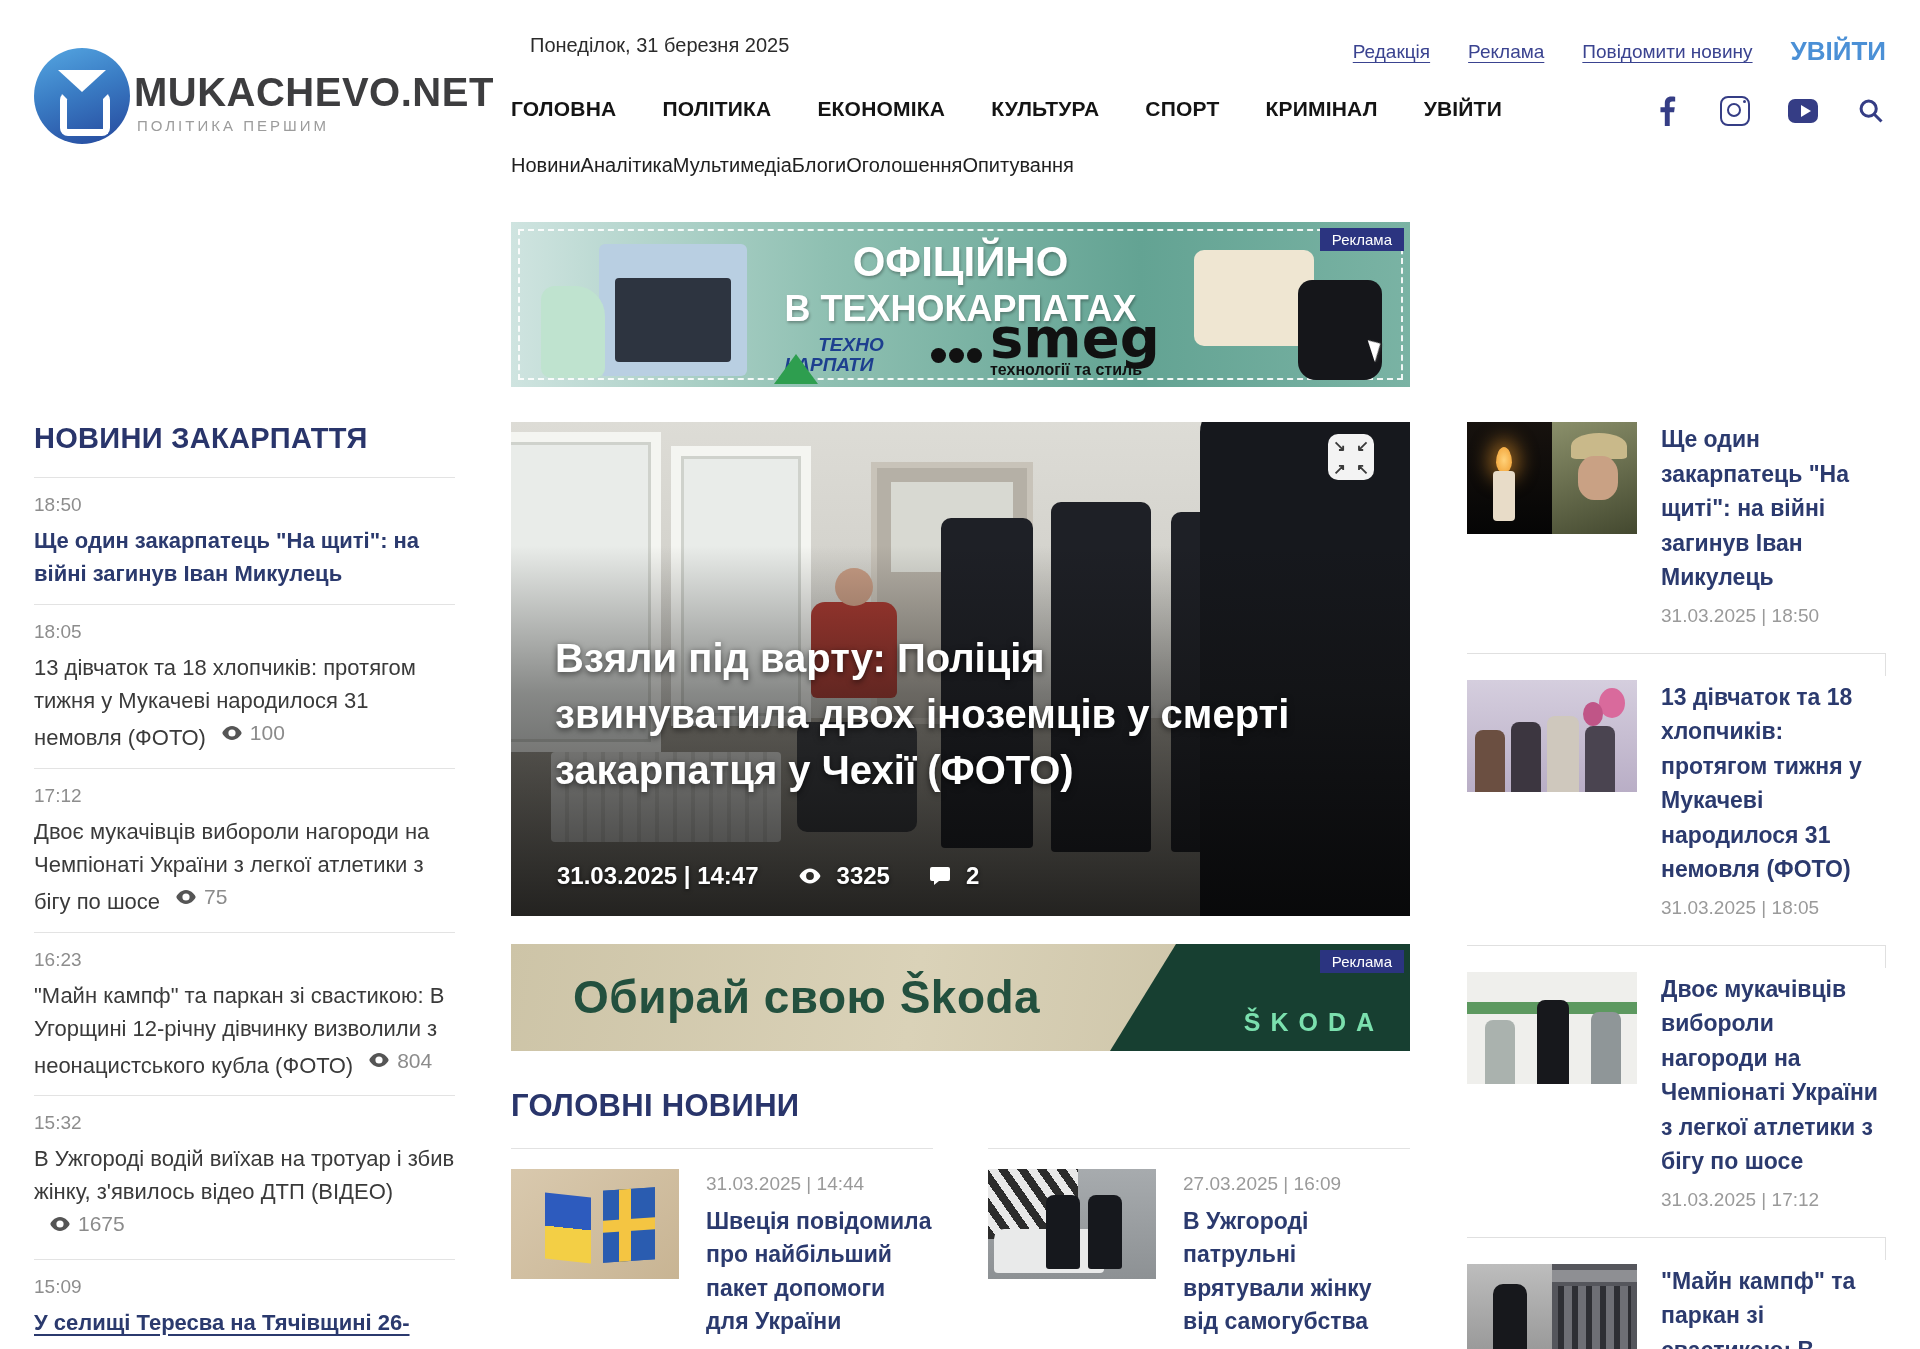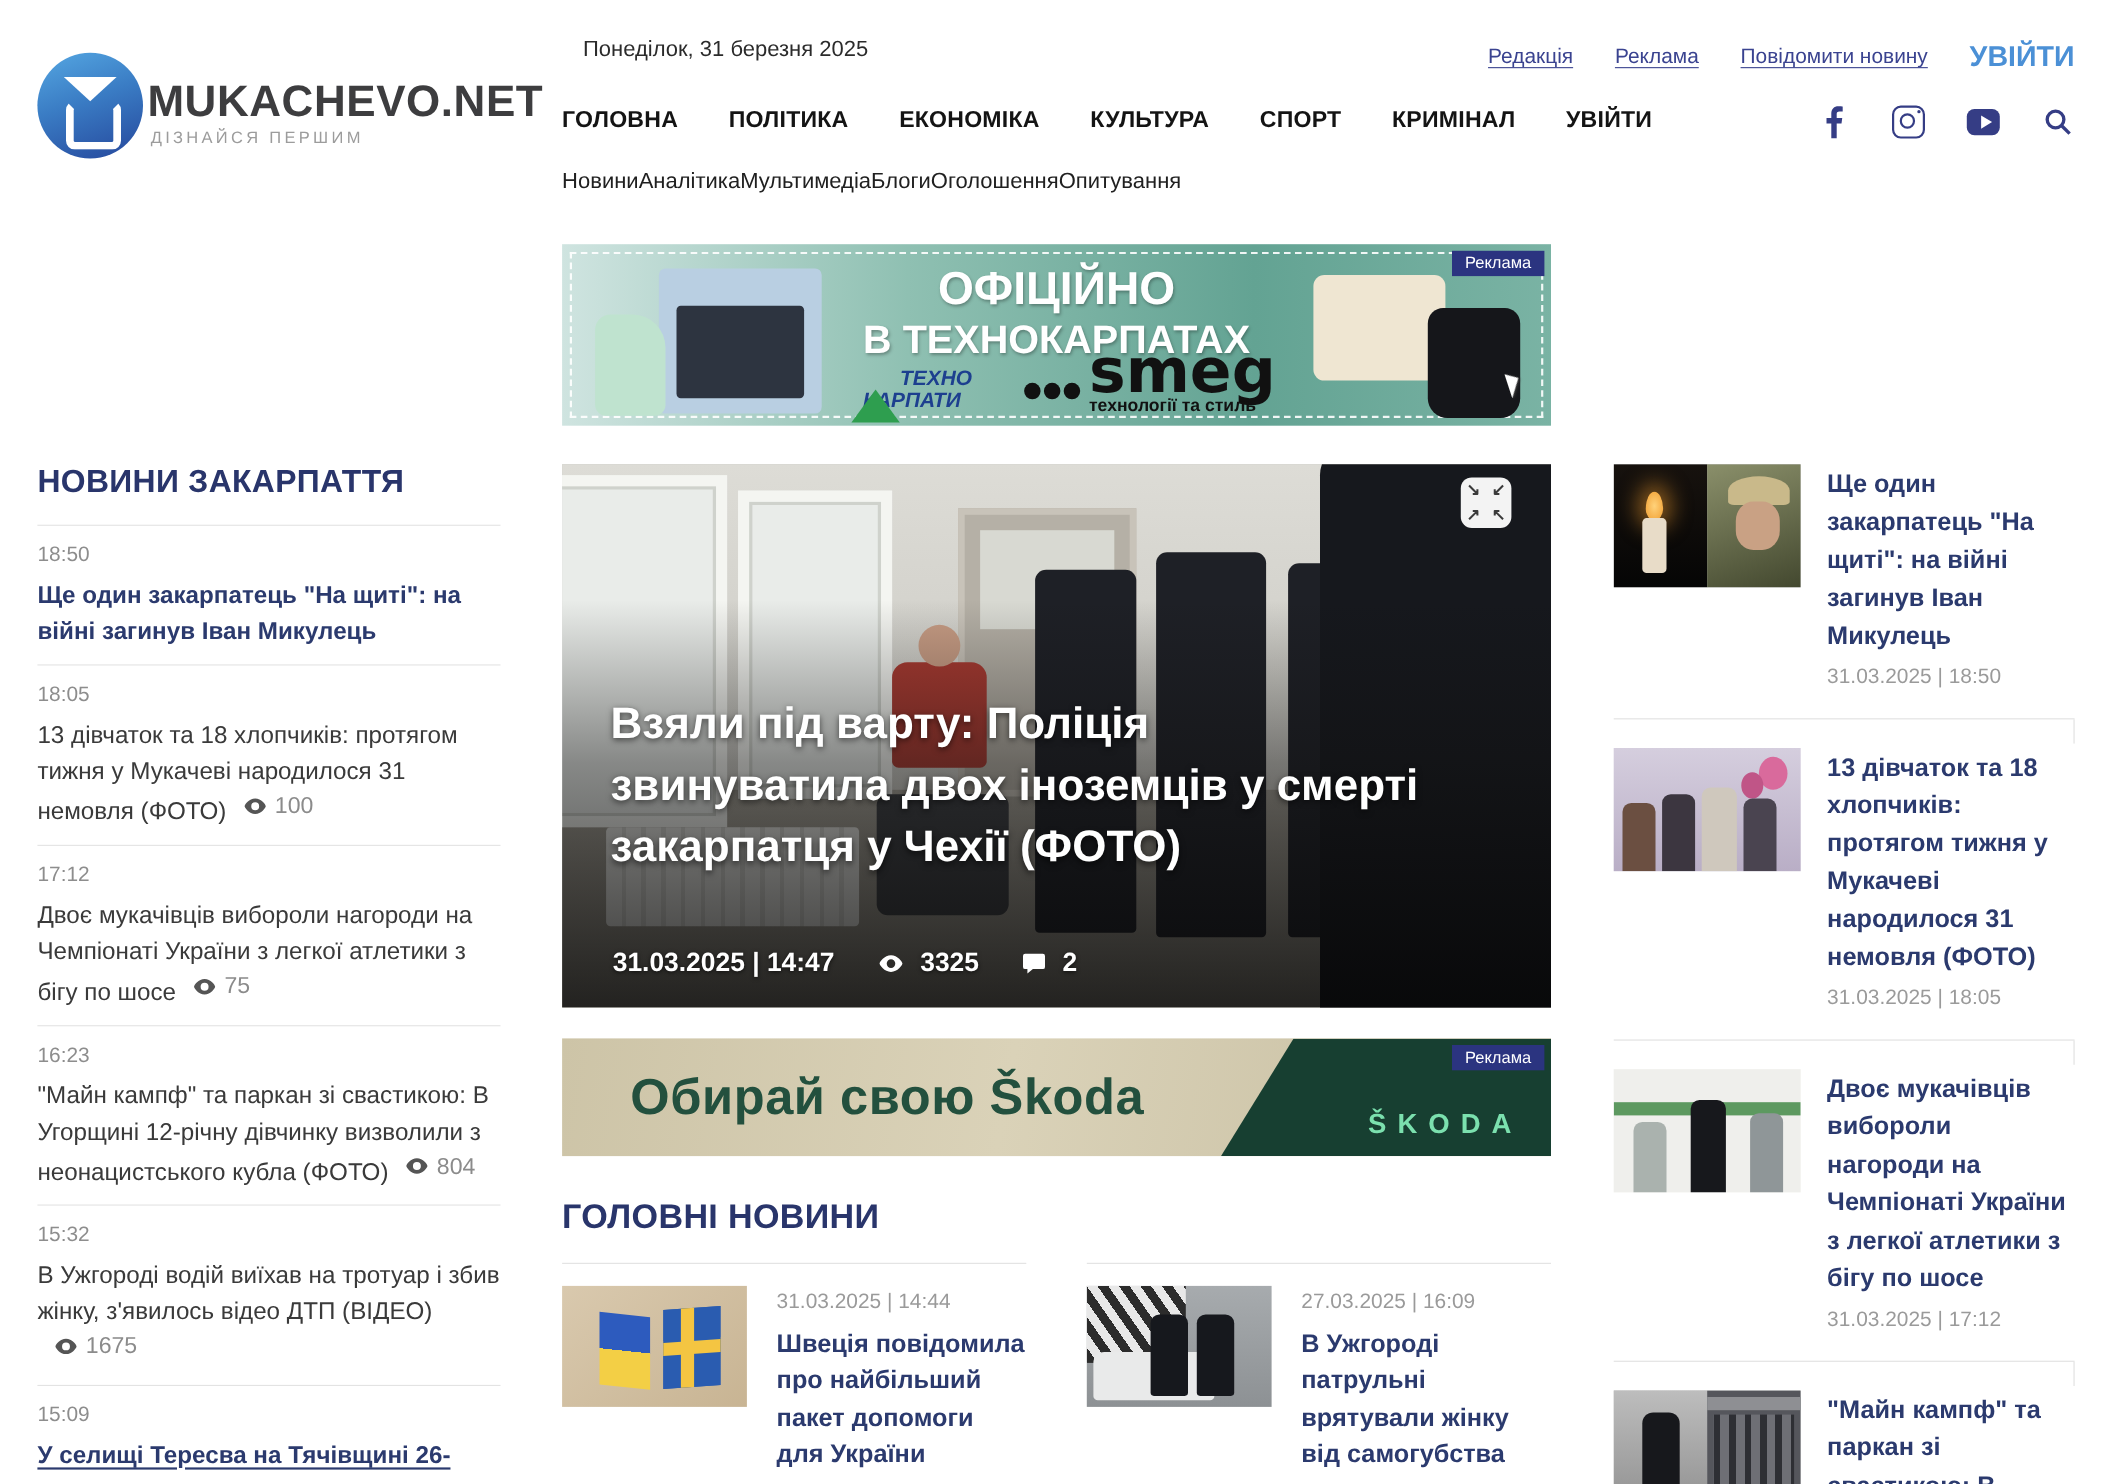--- a/index.html
+++ b/index.html
@@ -167,21 +167,21 @@
 <body>
 
 <div id="page">
 
   <div>
     <a class="abs logo-badge">
       <span class="logo-tri"></span>
       <span class="logo-box"></span>
     </a>
     <a class="abs logo-title" style="text-decoration:none;">MUKACHEVO.NET</a>
-    <div class="abs logo-tag">ДІЗНАЙСЯ ПЕРШИМ</div>
+    <div class="abs logo-tag">ПОЛІТИКА ПЕРШИМ</div>
 
     <div class="abs hdr-date">Понеділок, 31 березня 2025</div>
 
     <div class="abs toplinks">
       <a class="toplink">Редакція</a>
       <a class="toplink">Реклама</a>
       <a class="toplink">Повідомити новину</a>
       <a class="login">УВІЙТИ</a>
     </div>
 

